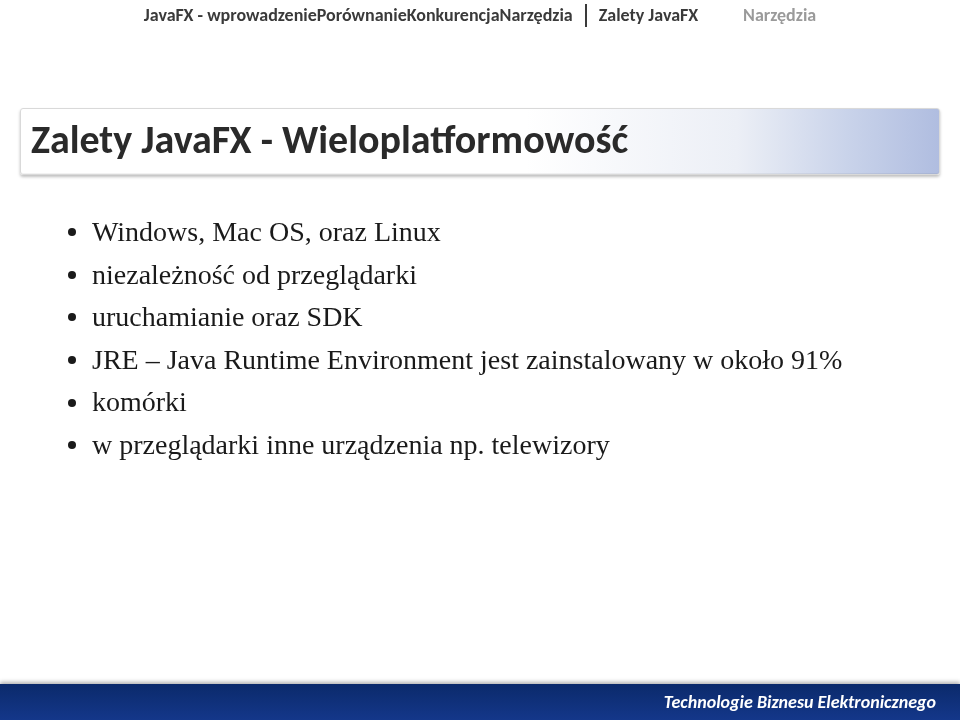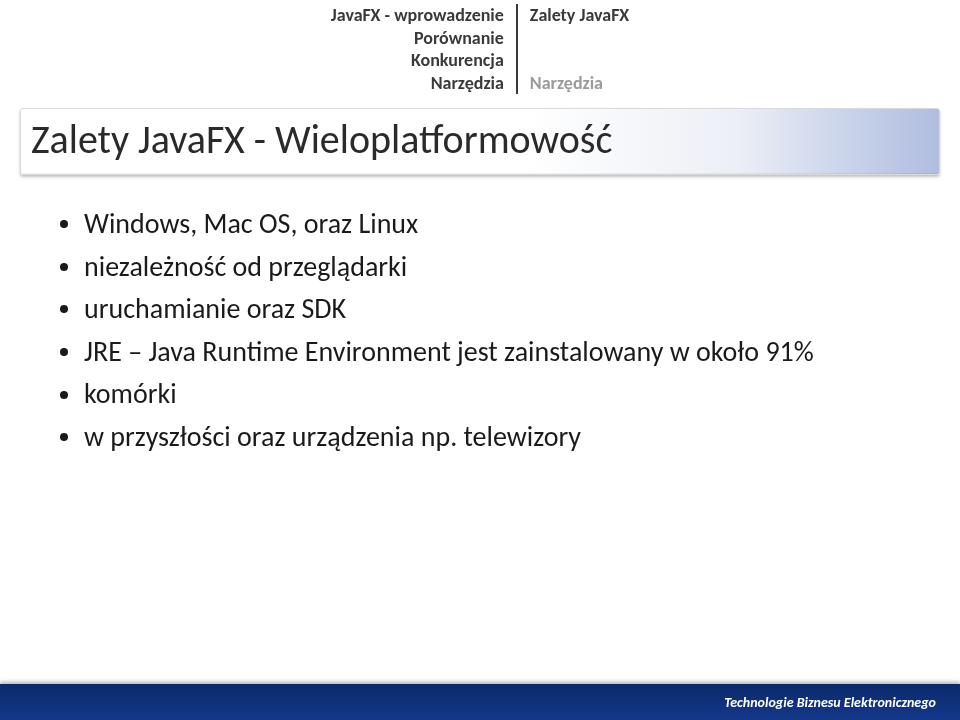--- a/index.html
+++ b/index.html
@@ -21,21 +21,21 @@
     position: absolute;
     top: 4px;
     left: 0;
     right: 0;
     display: flex;
     justify-content: center;
     gap: 12px;
   }
   .nav-col {
     display: flex;
-    flex-direction: column;
+    flex-direction: row;
     font-size: 18px;
     line-height: 1.25;
   }
   .nav-left { align-items: flex-end; color: #3a3a3a; }
   .nav-right { align-items: flex-start; color: #9a9a9a; gap: 45px; }
   .nav-left .bold, .nav-right .bold { font-weight: 700; }
   .nav-right .active { color: #3a3a3a; font-weight: 700; }
   .vsep {
     width: 2px;
     background: #3a3a3a;
@@ -49,35 +49,36 @@
     padding: 6px 10px 10px 10px;
     background: linear-gradient(to right, #ffffff 0%, #ffffff 55%, #eceff6 78%, #c9d3ea 90%, #b0bde0 100%);
     border: 1px solid #d9d9d9;
     border-radius: 3px;
     box-shadow: 0 2px 3px rgba(0,0,0,0.25), inset 0 -1px 0 rgba(0,0,0,0.05);
     box-sizing: border-box;
   }
   .title-box .title {
     font-size: 40px;
     color: #2a2a2a;
-    font-weight: 400;
+    font-weight: 700;
   }
   .content {
     position: absolute;
     left: 52px;
     top: 196px;
     right: 40px;
     font-size: 28px;
     color: #1a1a1a;
     line-height: 1.45;
   }
   .content ul {
     list-style: none;
     padding: 0;
-    margin: 8px;
+    margin: 16px;
+    font-family: Liberation Serif, serif;
   }
   .content li {
     position: relative;
     padding-left: 24px;
     margin: 0 0 2px 0;
   }
   .content li::before {
     content: "";
     position: absolute;
     left: 0;
@@ -98,21 +99,21 @@
     display: flex;
     align-items: center;
     justify-content: flex-end;
     padding-right: 24px;
     box-sizing: border-box;
   }
   .footer-text {
     color: #ffffff;
     font-weight: 700;
     font-style: italic;
-    font-size: 14px;
+    font-size: 18px;
   }
 </style>
 </head>
 <body>
 
 <div class="slide">
 
   <div class="nav">
     <div class="nav-col nav-left">
       <span class="bold">JavaFX - wprowadzenie</span>
@@ -131,21 +132,21 @@
     <div class="title">Zalety JavaFX - Wieloplatformowość</div>
   </div>
 
   <div class="content">
     <ul>
       <li><span>Windows, Mac OS, oraz Linux</span></li>
       <li><span>niezależność od przeglądarki</span></li>
       <li><span>uruchamianie oraz SDK</span></li>
       <li><span>JRE – Java Runtime Environment jest zainstalowany w około 91%</span></li>
       <li><span>komórki</span></li>
-      <li><span>w przyszłości oraz urządzenia np. telewizory</span></li>
+      <li><span>w przeglądarki inne urządzenia np. telewizory</span></li>
     </ul>
   </div>
 
   <div class="footer">
     <span class="footer-text">Technologie Biznesu Elektronicznego</span>
   </div>
 
 </div>
 
 </body></html>

